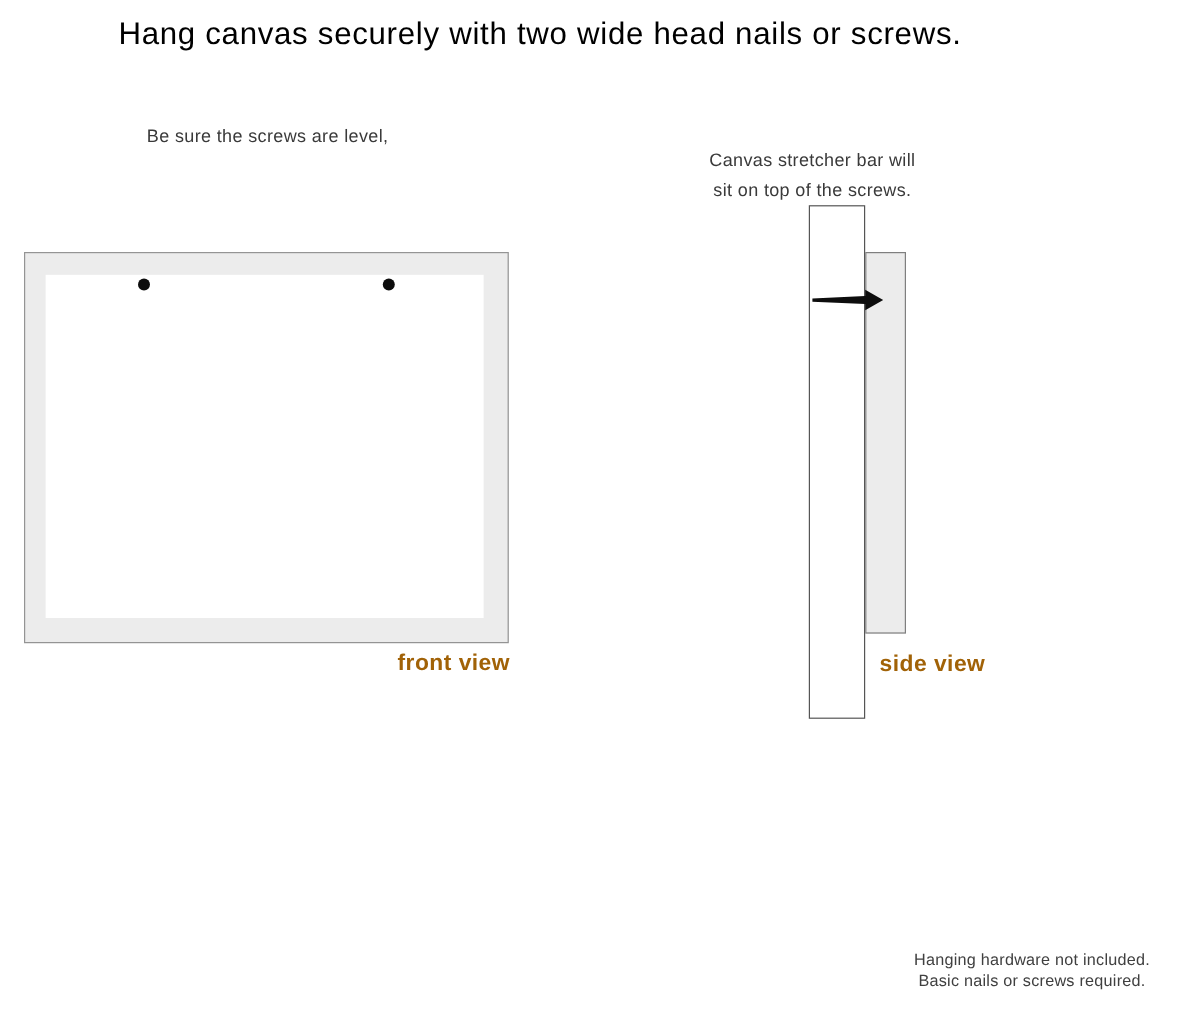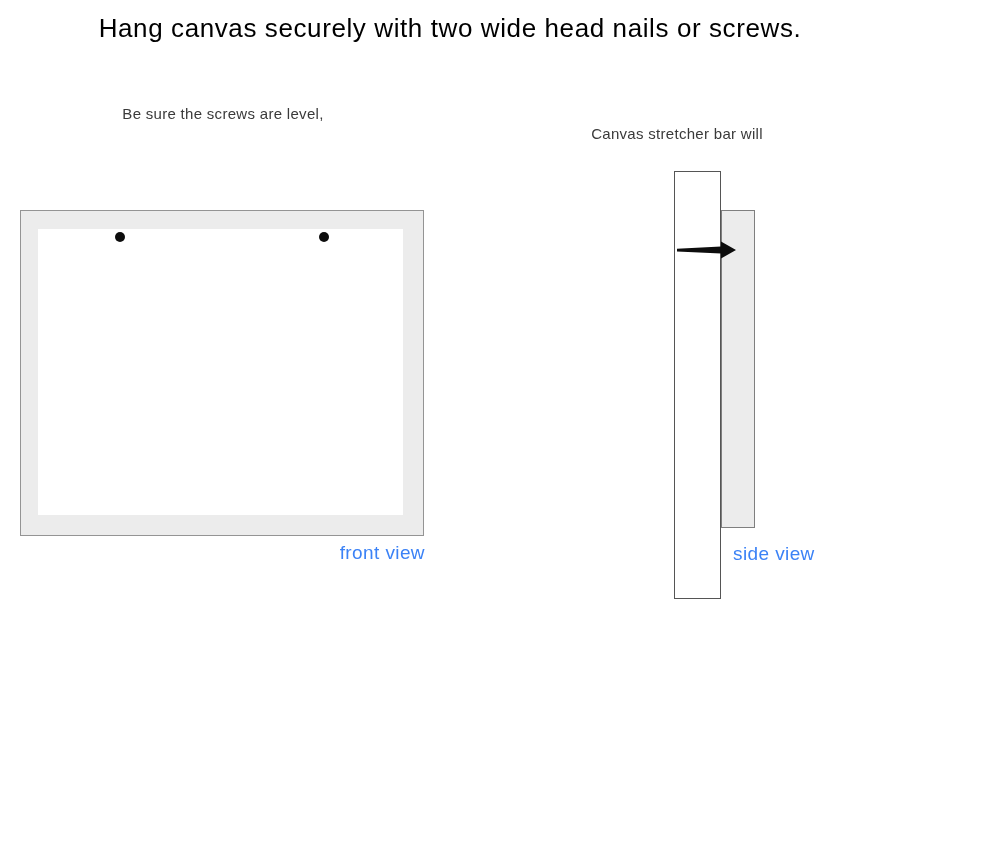--- a/index.html
+++ b/index.html
@@ -64,23 +64,23 @@
     width: 10px;
     height: 10px;
     border-radius: 50%;
     background: #0d0d0d;
   }
   #screw-dot-left  { left: 115px; top: 232px; }
   #screw-dot-right { left: 319px; top: 232px; }
 
   .view-label {
     font-size: 19px;
-    font-weight: 400;
+    font-weight: 700;
     letter-spacing: 0.4px;
-    color: #3b82f6;
+    color: #a16207;
     white-space: nowrap;
   }
   #front-view-label {
     left: 20px;
     top: 542px;
     width: 405px;
     text-align: right;
   }
   #side-view-label {
     left: 733px;
@@ -132,29 +132,34 @@
 <div id="page">
 
   <div id="title" class="abs">Hang canvas securely with two wide head nails or screws.</div>
 
   <div id="instruction-front" class="abs instruction">
     <div>Be sure the screws are level,</div>
   </div>
 
   <div id="instruction-side" class="abs instruction">
     <div>Canvas stretcher bar will</div>
+    <div>sit on top of the screws.</div>
   </div>
 
   <div id="front-view-frame" class="abs"></div>
   <div id="front-view-canvas" class="abs"></div>
   <div id="screw-dot-left" class="abs screw-dot"></div>
   <div id="screw-dot-right" class="abs screw-dot"></div>
   <div id="front-view-label" class="abs view-label">front view</div>
 
   <div id="side-view-canvas" class="abs"></div>
   <div id="side-view-wall" class="abs"></div>
   <svg id="side-view-screw" class="abs" width="66" height="24" viewBox="0 0 66 24" xmlns="http://www.w3.org/2000/svg">
     <polygon points="3,10.7 47,8.6 47,3.5 62,12 47,20.5 47,15.4 3,13.4" fill="#0d0d0d"></polygon>
   </svg>
   <div id="side-view-label" class="abs view-label">side view</div>
 
+  <div id="footer-note" class="abs">
+    <div>Hanging hardware not included.</div>
+    <div>Basic nails or screws required.</div>
+  </div>
 
 </div>
 
 </body></html>

